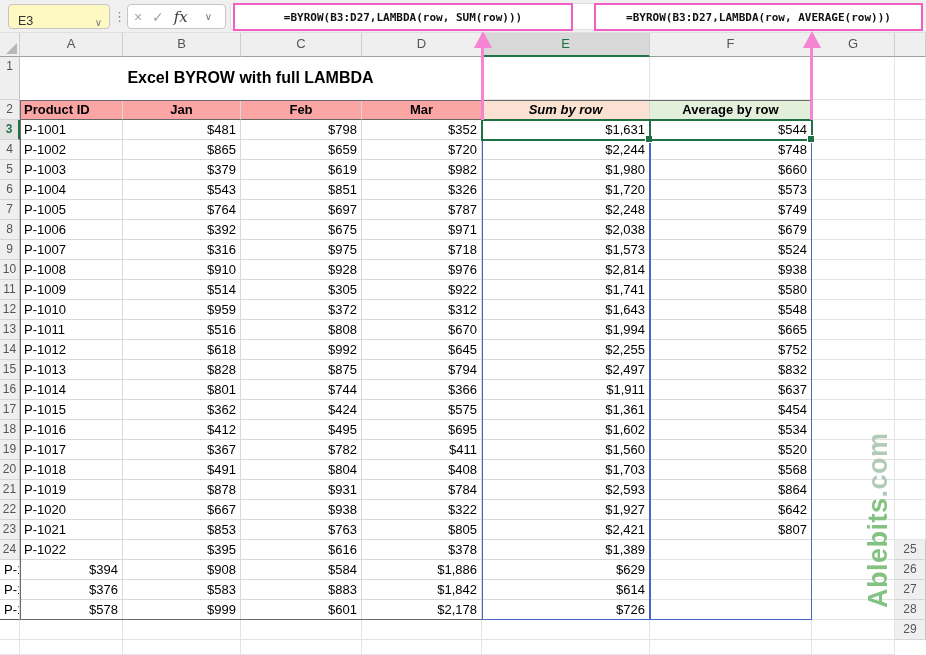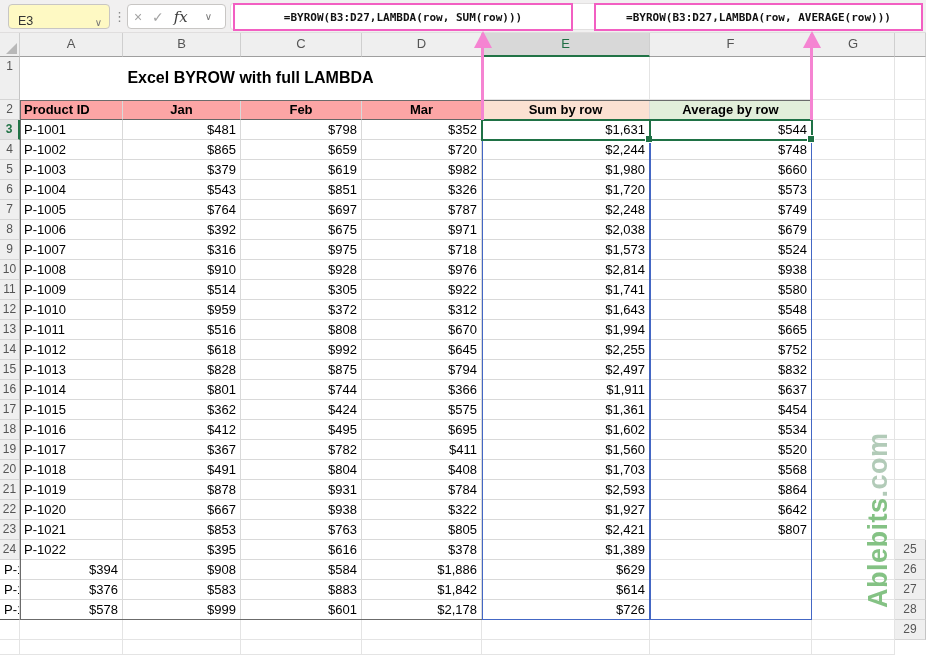--- a/index.html
+++ b/index.html
@@ -27,21 +27,21 @@
   .ch-active{background:#D8D8D8;color:#1E6E44;border-bottom:2px solid #217346;}
   .corner{position:relative;}
   .corner::after{content:"";position:absolute;right:2px;bottom:2px;border-left:11px solid transparent;border-bottom:11px solid #B8B8B8;}
   .rh{background:#EFEFEF;border-right:1px solid #C4C4C4;border-bottom:1px solid #D5D5D5;color:#555;font-size:12px;text-align:center;line-height:19px;}
   .rh-active{color:#217346;border-right:2px solid #217346;background:#E4E4E4;font-weight:bold;}
   .cell{font-size:13px;color:#000;line-height:19px;white-space:nowrap;}
   .g{border-right:1px solid #E4E4E4;border-bottom:1px solid #E4E4E4;}
   .titlecell{font-size:16px;font-weight:bold;text-align:center;line-height:41px;border-right:1px solid #E4E4E4;}
   .h2{font-weight:bold;text-align:center;border-top:1px solid #666;border-bottom:1px solid #666;border-right:1px solid #D9D9D9;line-height:18px;}
   .lav{background:#fca5a5;}
-  .peach{background:#FBE1D2;}
+  .peach{background:#FBE1D2;font-style:italic;}
   .grn{background:#E2EFDA;}
   .left{text-align:left;padding-left:4px;}
   .d{border-right:1px solid #D9D9D9;border-bottom:1px solid #D9D9D9;}
   .num{text-align:right;padding-right:4px;}
   .bdark{border-bottom:1px solid #595959;}
   
   .ovl{position:absolute;pointer-events:none;box-sizing:border-box;z-index:3;}
   .tableoutline{left:20px;top:100px;width:792px;height:520px;border:1px solid #6B6B6B;z-index:2;}
   .spill{border:1px solid #4467C4;z-index:3;}
   .spill-e{left:482px;top:120px;width:168px;height:500px;}

